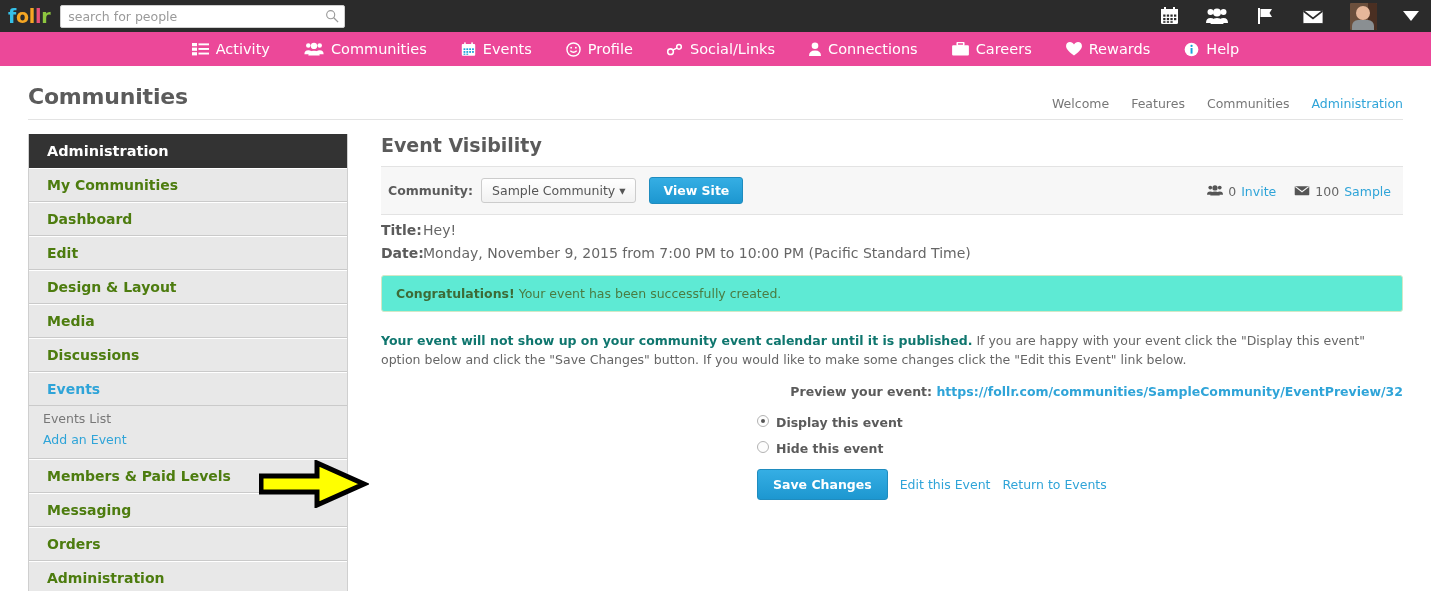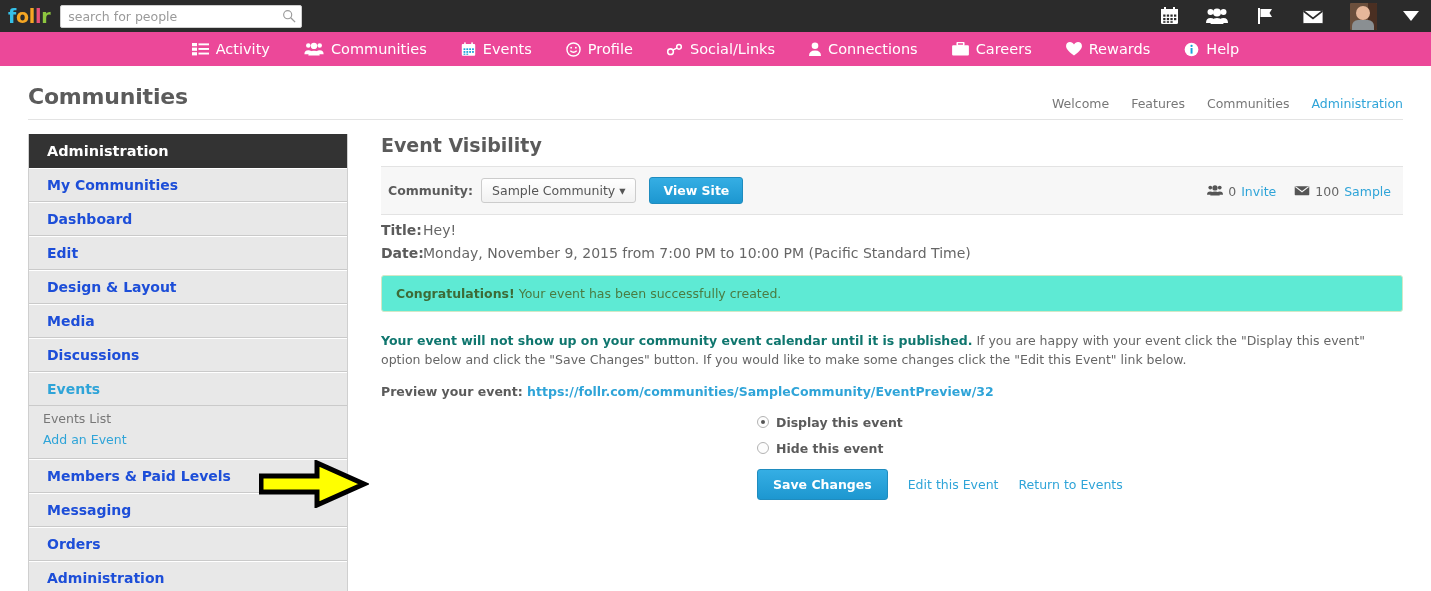--- a/index.html
+++ b/index.html
@@ -26,21 +26,21 @@
     font-size: 19px;
     font-weight: bold;
     letter-spacing: -0.3px;
     font-family: "DejaVu Sans", "Liberation Sans", sans-serif;
     margin-right: 10px;
     user-select: none;
   }
   .logo span { display: inline-block; }
   .search-wrap {
     position: relative;
-    width: 242px;
+    width: 285px;
   }
   .search-input {
     width: 100%;
     height: 23px;
     border: 1px solid #cfcfcf;
     border-radius: 2px;
     padding: 0 24px 0 7px;
     font-size: 12.5px;
     color: #8a8a8a;
     font-family: "DejaVu Sans", "Liberation Sans", sans-serif;
@@ -168,21 +168,21 @@
     font-weight: bold;
     padding: 9px 0 9px 18px;
   }
   .side-item {
     background: #e8e8e8;
     border-top: 1px solid #ffffff;
     border-bottom: 1px solid #cacaca;
     padding: 8px 0 8px 18px;
     font-size: 14px;
     font-weight: bold;
-    color: #1d4ed8;
+    color: #4d7c0f;
     cursor: pointer;
   }
   .side-item.active { color: #2fa4d8; }
   .side-sub {
     background: #e8e8e8;
     border-bottom: 1px solid #cacaca;
     padding: 2px 0 8px 14px;
   }
   .side-sub a {
     display: block;
@@ -284,35 +284,35 @@
     color: #666666;
     line-height: 1.55;
   }
   .para b { color: #0f766e; }
 
   .preview-row {
     margin-top: 14px;
     font-size: 12.5px;
     color: #5b5b5b;
     font-weight: bold;
+    text-align: right;
   }
   .preview-row a {
     color: #2fa4d8;
     text-decoration: none;
     font-weight: bold;
     cursor: pointer;
   }
 
   .radios {
     margin-top: 16px;
     padding-left: 376px;
   }
   .radio-line {
     display: flex;
-    align-items: center;
     gap: 7px;
     margin-bottom: 11px;
     font-size: 12.5px;
     font-weight: bold;
     color: #5b5b5b;
   }
   .radio {
     width: 12px; height: 12px;
     border-radius: 50%;
     border: 1px solid #b3b3b3;
@@ -328,21 +328,21 @@
     width: 4px; height: 4px;
     border-radius: 50%;
     background: #555555;
   }
 
   .actions {
     margin-top: 13px;
     padding-left: 376px;
     display: flex;
     align-items: center;
-    gap: 20px;
+    gap: 12px;
     position: relative;
   }
   .save-btn {
     background: linear-gradient(#35aee4, #1d97d0);
     border: 1px solid #1f8cbf;
     border-radius: 3px;
     color: #ffffff;
     font-size: 12.5px;
     font-weight: bold;
     padding: 7px 15px;

